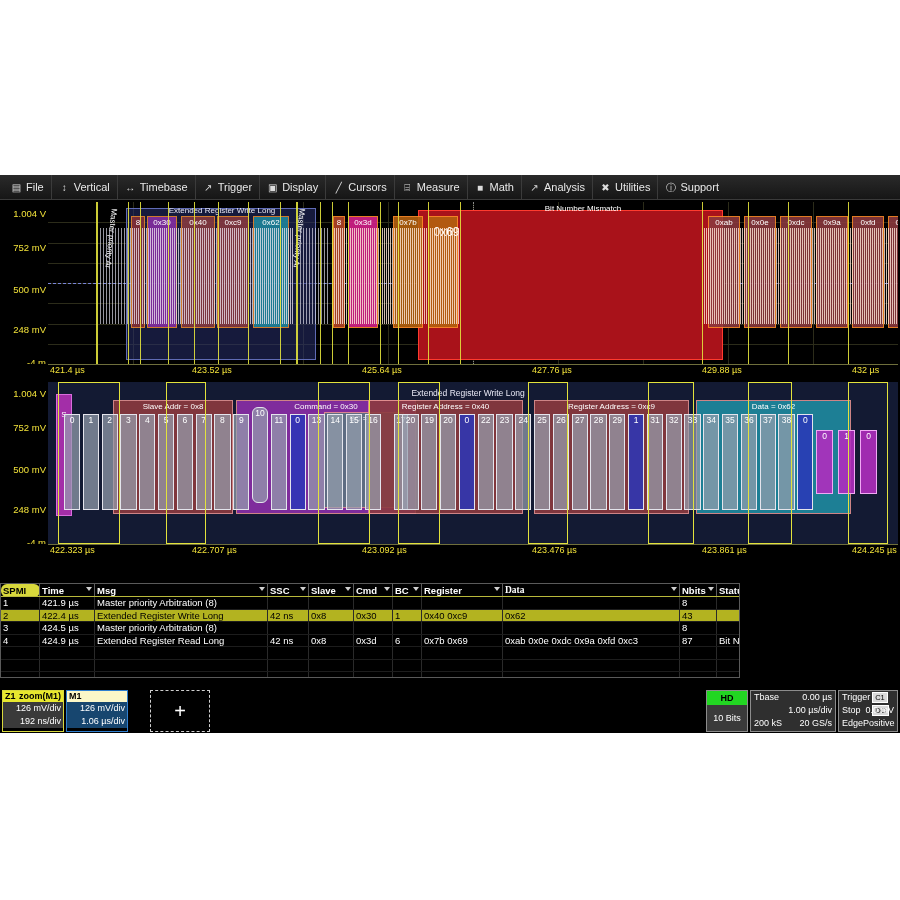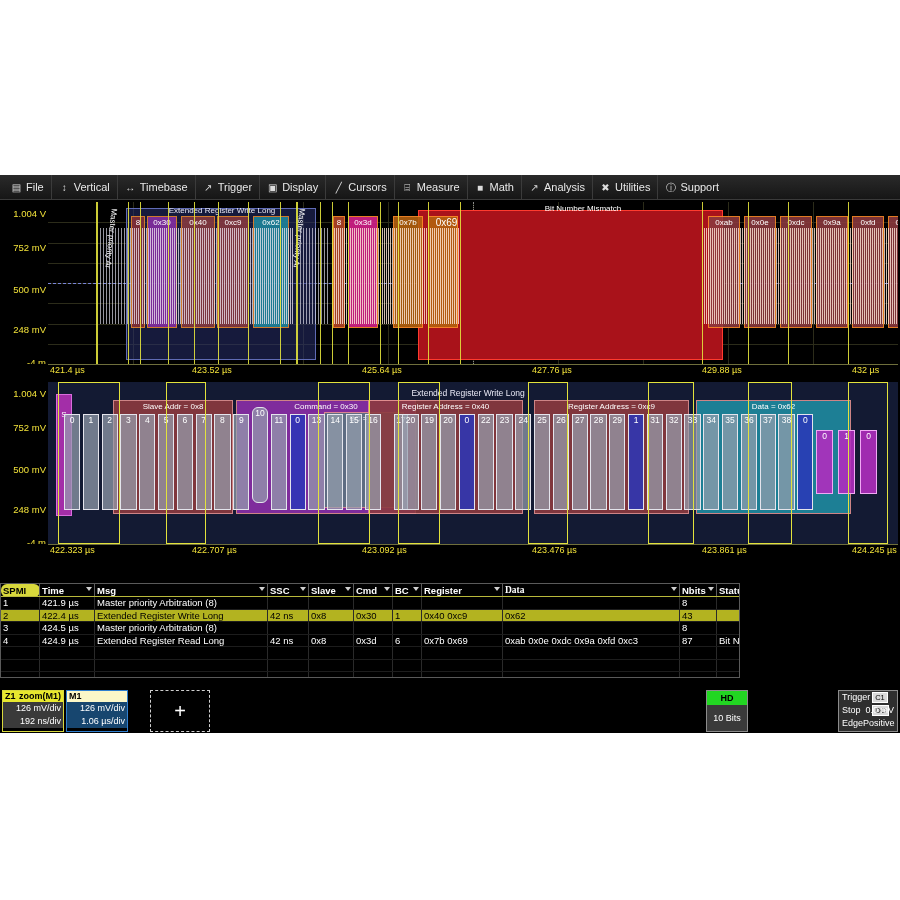--- a/index.html
+++ b/index.html
@@ -163,21 +163,21 @@
         <div class="ann" style="left: 169px; width: 32px; top: 16px; height: 11px; color: rgb(255, 255, 255); font-size: 8px;">0xc9</div>
         <div class="ann" style="left: 205px; width: 36px; top: 14px; height: 112px; background: rgb(31, 138, 160); border: 1px solid rgb(240, 138, 42); opacity: 0.85;"></div>
         <div class="ann" style="left: 205px; width: 36px; top: 16px; height: 11px; color: rgb(255, 255, 255); font-size: 8px;">0x62</div>
         <div class="ann" style="left: 285px; width: 12px; top: 14px; height: 112px; background: rgb(180, 69, 42); border: 1px solid rgb(255, 140, 40); opacity: 0.9;"></div>
         <div class="ann" style="left: 285px; width: 12px; top: 16px; height: 11px; color: rgb(255, 255, 255); font-size: 8px;">8</div>
         <div class="ann" style="left: 300px; width: 30px; top: 14px; height: 112px; background: rgb(212, 33, 138); border: 1px solid rgb(255, 140, 40); opacity: 0.9;"></div>
         <div class="ann" style="left: 300px; width: 30px; top: 16px; height: 11px; color: rgb(255, 255, 255); font-size: 8px;">0x3d</div>
         <div class="ann" style="left: 345px; width: 30px; top: 14px; height: 112px; background: rgb(180, 97, 15); border: 1px solid rgb(255, 140, 40); opacity: 0.9;"></div>
         <div class="ann" style="left: 345px; width: 30px; top: 16px; height: 11px; color: rgb(255, 255, 255); font-size: 8px;">0x7b</div>
         <div class="ann" style="left: 380px; width: 30px; top: 14px; height: 112px; background: rgb(180, 97, 15); border: 1px solid rgb(255, 140, 40); opacity: 0.9;"></div>
-        <div class="ann" style="left: 380px; width: 37px; top: 16px; height: 11px; color: rgb(255, 255, 255); font-size: 10px;">0x69</div>
+        <div class="ann" style="left: 380px; width: 37px; top: 25px; height: 11px; color: rgb(255, 255, 255); font-size: 12px;">0x69</div>
         <div class="ann" style="left: 660px; width: 32px; top: 14px; height: 112px; background: rgb(140, 58, 63); border: 1px solid rgb(255, 140, 40); opacity: 0.88;"></div>
         <div class="ann" style="left: 660px; width: 32px; top: 16px; height: 11px; color: rgb(255, 255, 255); font-size: 8px;">0xab</div>
         <div class="ann" style="left: 696px; width: 32px; top: 14px; height: 112px; background: rgb(140, 58, 63); border: 1px solid rgb(255, 140, 40); opacity: 0.88;"></div>
         <div class="ann" style="left: 696px; width: 32px; top: 16px; height: 11px; color: rgb(255, 255, 255); font-size: 8px;">0x0e</div>
         <div class="ann" style="left: 732px; width: 32px; top: 14px; height: 112px; background: rgb(140, 58, 63); border: 1px solid rgb(255, 140, 40); opacity: 0.88;"></div>
         <div class="ann" style="left: 732px; width: 32px; top: 16px; height: 11px; color: rgb(255, 255, 255); font-size: 8px;">0xdc</div>
         <div class="ann" style="left: 768px; width: 32px; top: 14px; height: 112px; background: rgb(140, 58, 63); border: 1px solid rgb(255, 140, 40); opacity: 0.88;"></div>
         <div class="ann" style="left: 768px; width: 32px; top: 16px; height: 11px; color: rgb(255, 255, 255); font-size: 8px;">0x9a</div>
         <div class="ann" style="left: 804px; width: 32px; top: 14px; height: 112px; background: rgb(140, 58, 63); border: 1px solid rgb(255, 140, 40); opacity: 0.88;"></div>
         <div class="ann" style="left: 804px; width: 32px; top: 16px; height: 11px; color: rgb(255, 255, 255); font-size: 8px;">0xfd</div>
@@ -717,20 +717,33 @@
       <div class="chiprow" style="background:#17466f;">1.06 µs/div</div>
     </div>
 
     <div class="plusbox">+</div>
 
     <div class="hdbox">
       <div class="hdtop">HD</div>
       <div class="hdbot">10 Bits</div>
     </div>
 
+    <div class="statbox" style="left:750px;top:1px;width:86px;">
+      <div class="srow">
+        <span class="l">Tbase</span>
+        <span class="r">0.00 µs</span>
+      </div>
+      <div class="srow">
+        <span class="r">1.00 µs/div</span>
+      </div>
+      <div class="srow">
+        <span class="l">200 kS</span>
+        <span class="r">20 GS/s</span>
+      </div>
+    </div>
 
     <div class="statbox" style="left:838px;top:1px;width:60px;">
       <div class="srow">
         <span class="l">Trigger</span>
         <span class="r">
           <span class="cdchip">C1</span><span class="cdchip">DC</span>
         </span>
       </div>
       <div class="srow">
         <span class="l">Stop</span>

